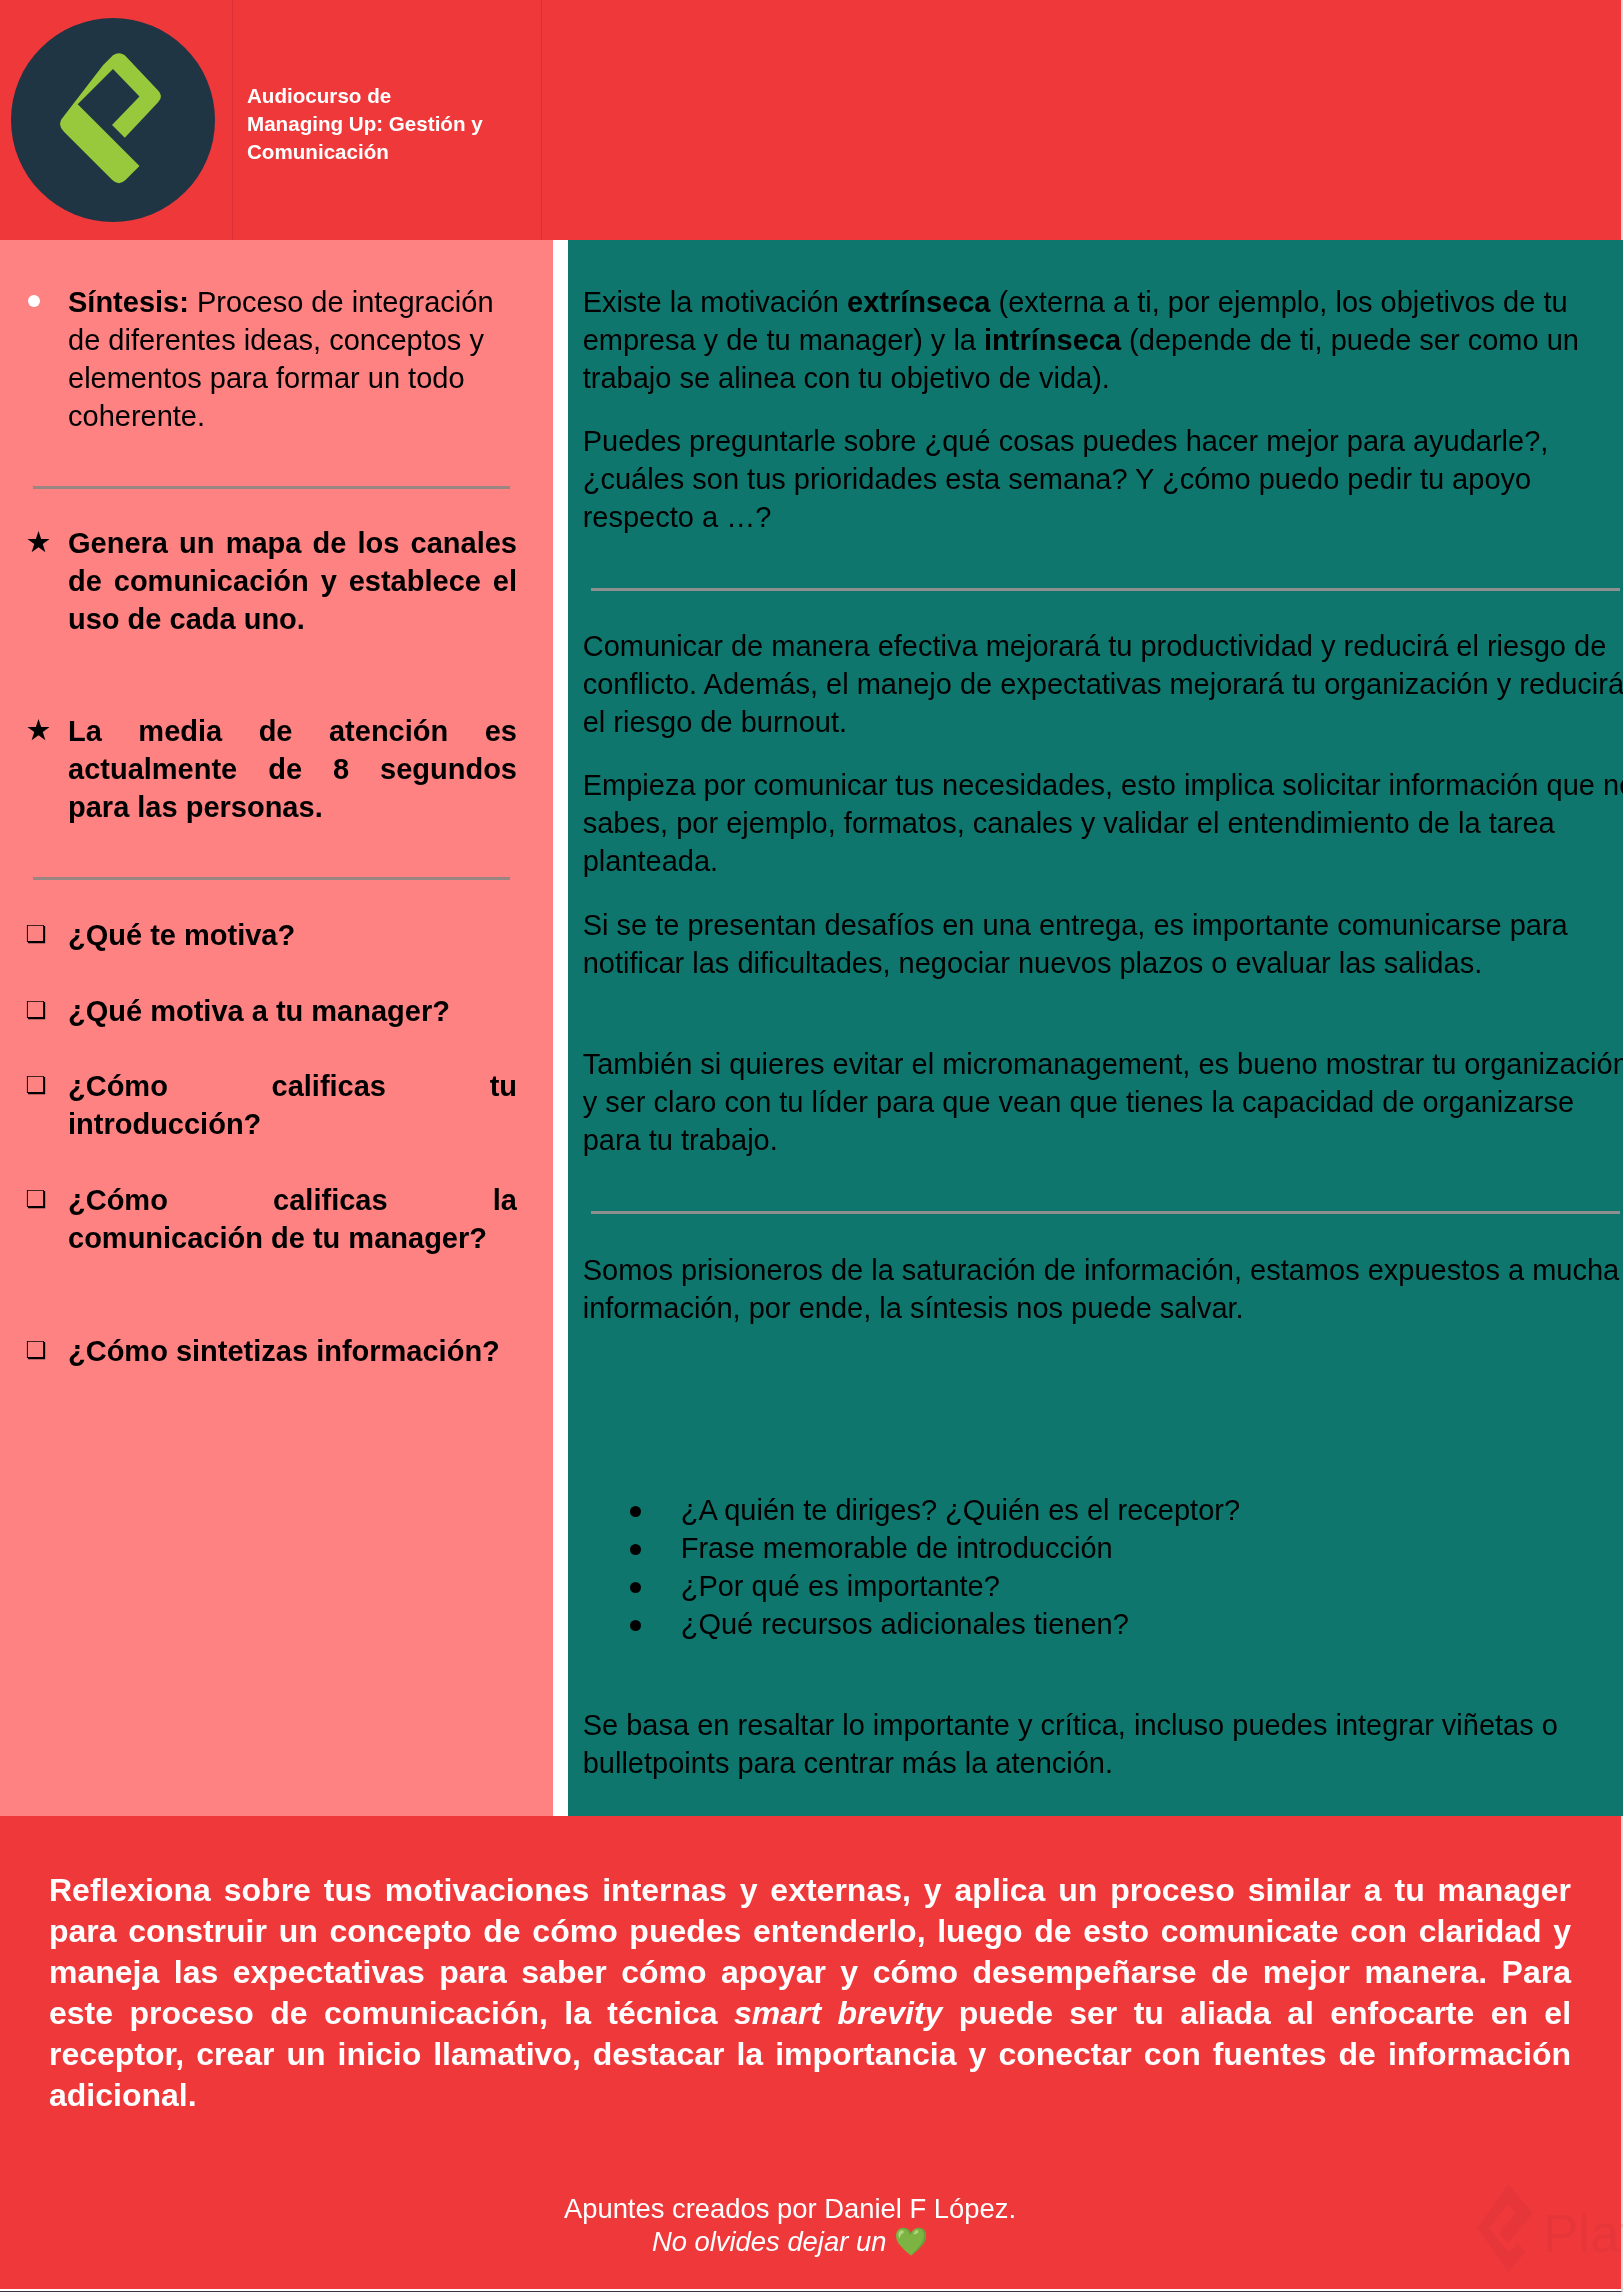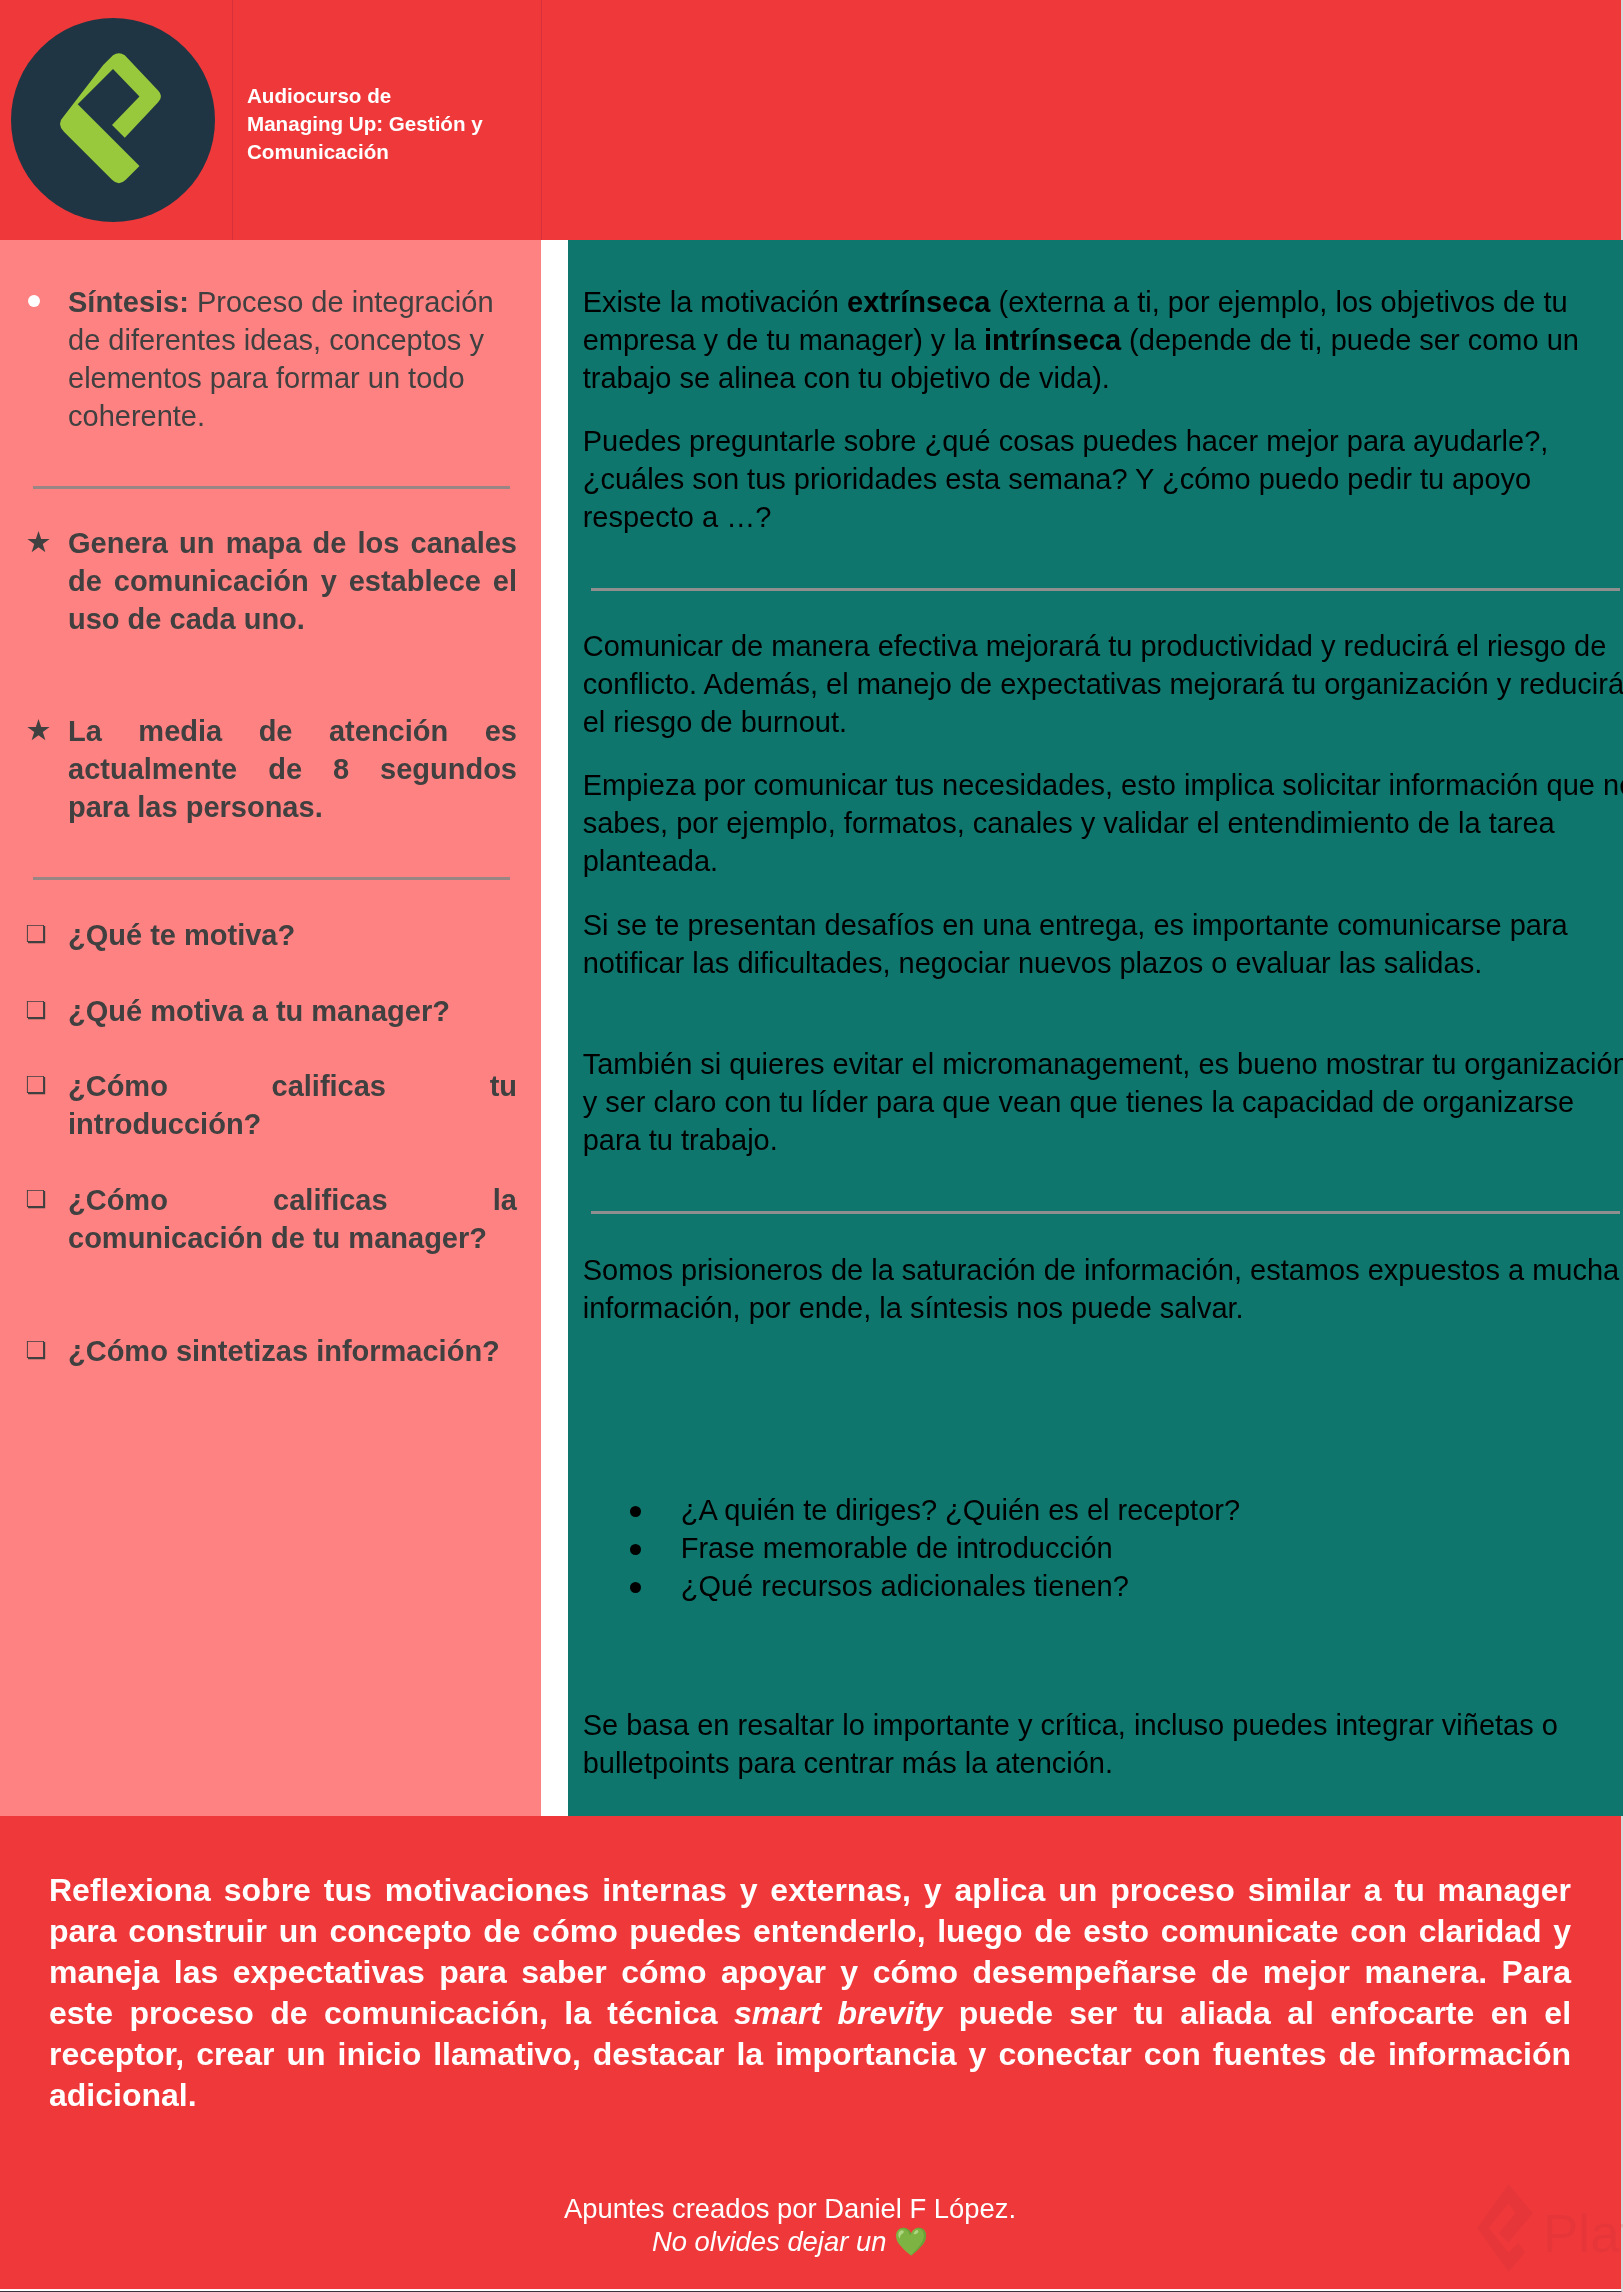--- a/index.html
+++ b/index.html
@@ -12,21 +12,21 @@
 
   
   .header { position: absolute; left: 0; top: 0; width: 1621px; height: 240px; background: #ef383a; }
   .header .vline { position: absolute; top: 0; width: 1px; height: 240px; background: #d7303a; }
   .logo { position: absolute; left: 10.8px; top: 17.6px; width: 204px; height: 204px; border-radius: 50%; background: #203544; }
   .logo svg { position: absolute; left: 0; top: 0; width: 204px; height: 204px; }
   .course { position: absolute; left: 247px; top: 82px; width: 294px; color: #ffffff; font-weight: bold; font-size: 20.6px; line-height: 28px; }
   .main-title { position: absolute; right: 47px; top: 15.7px; width: 980px; color: #ffffff; font-weight: bold; font-size: 44px; line-height: 53px; text-align: right; letter-spacing: -0.2px; }
 
   
-  .left { position: absolute; left: 0; top: 240px; width: 541px; height: 1576px; background: #ff8282; color: #404040; }
+  .left { position: absolute; left: 0; top: 240px; width: 541px; height: 1576px; background: #ff8282; color: #000000; padding-left: 12px; }
   .left .item { position: absolute; left: 0; width: 541px; }
   .left .marker { position: absolute; left: 25.5px; font-size: 29px; line-height: 37px; }
   .left .txt { position: absolute; left: 68px; width: 449px; font-size: 29px; line-height: 38px; }
   .left .bold { font-weight: bold; }
   .left .justify { text-align: justify; text-align-last: left; }
   .left .hr { position: absolute; left: 33px; width: 477px; height: 2.9px; background: #9a8585; }
   .dot { display: inline-block; width: 11.8px; height: 11.8px; border-radius: 50%; background: #fff; margin-left: 2.9px; vertical-align: 3.9px; }
 
   
   .right { position: absolute; left: 568px; top: 240px; width: 1080px; height: 1576px; background: #0f766e; color: #000000; }
@@ -112,20 +112,21 @@
     <div class="hr" style="top:348px"></div>
     <p style="top:387px">Comunicar de manera efectiva mejorará tu productividad y reducirá el riesgo de conflicto. Además, el manejo de expectativas mejorará tu organización y reducirá el riesgo de burnout.</p>
     <p style="top:526px">Empieza por comunicar tus necesidades, esto implica solicitar información que no sabes, por ejemplo, formatos, canales y validar el entendimiento de la tarea planteada.</p>
     <p style="top:666px">Si se te presentan desafíos en una entrega, es importante comunicarse para notificar las dificultades, negociar nuevos plazos o evaluar las salidas.</p>
     <p style="top:805px">También si quieres evitar el micromanagement, es bueno mostrar tu organización y ser claro con tu líder para que vean que tienes la capacidad de organizarse para tu trabajo.</p>
     <div class="hr" style="top:971px"></div>
     <p style="top:1011px">Somos prisioneros de la saturación de información, estamos expuestos a mucha información, por ende, la síntesis nos puede salvar.</p>
     <ul style="top:1251px">
       <li><span class="b"></span><span>¿A quién te diriges? ¿Quién es el receptor?</span></li>
       <li><span class="b"></span><span>Frase memorable de introducción</span></li>
+      <li><span class="b"></span><span>¿Por qué es importante?</span></li>
       <li><span class="b"></span><span>¿Qué recursos adicionales tienen?</span></li>
     </ul>
     <p style="top:1466px">Se basa en resaltar lo importante y crítica, incluso puedes integrar viñetas o bulletpoints para centrar más la atención.</p>
   </div>
 
   <div class="footer">
     <div class="summary"><span>Reflexiona sobre tus motivaciones internas y externas, y aplica un proceso similar a tu manager para construir un concepto de cómo puedes entenderlo, luego de esto comunicate con claridad y maneja las expectativas para saber cómo apoyar y cómo desempeñarse de mejor manera. Para este proceso de comunicación, la técnica </span><i>smart brevity</i><span> puede ser tu aliada al enfocarte en el receptor, crear un inicio llamativo, destacar la importancia y conectar con fuentes de información adicional.</span></div>
     <div class="credits">
       <div>Apuntes creados por Daniel F López.</div>
       <div class="l2"><span>No olvides dejar un </span><span class="heart">💚</span></div>

